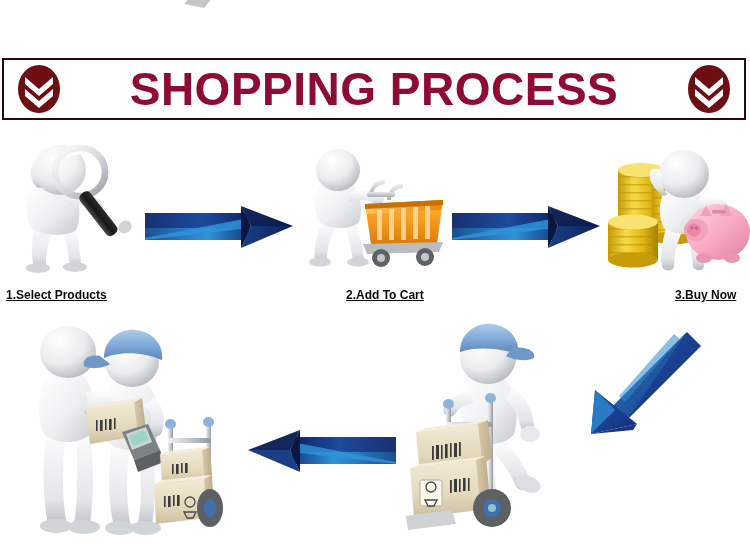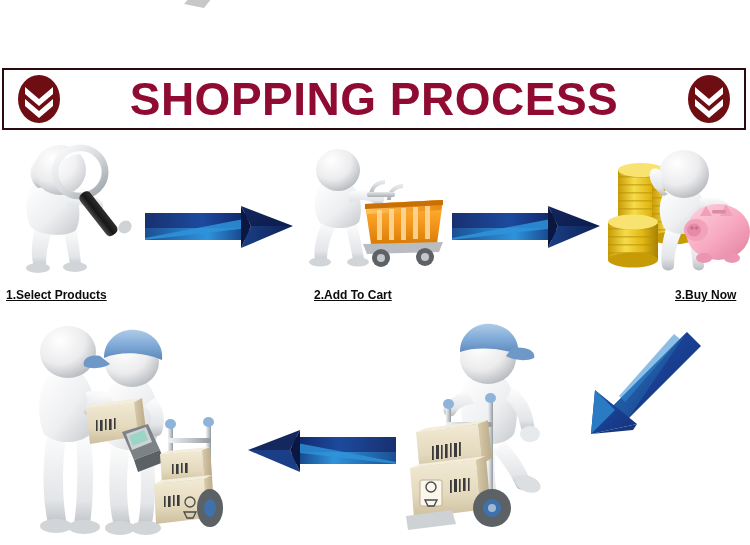--- a/index.html
+++ b/index.html
@@ -27,21 +27,21 @@
     top: -14px;
     width: 42px;
     height: 24px;
     opacity: .55;
   }
 
   
   .header-band {
     position: absolute;
     left: 2px;
-    top: 68px;
+    top: 58px;
     width: 744px;
     height: 62px;
     border: 2px solid #2b0a0f;
     background: #ffffff;
     box-sizing: border-box;
   }
   .header-title {
     position: absolute;
     left: 0;
     right: 0;
@@ -241,21 +241,21 @@
 
     <path d="M66 48 C66 38 74 34 80 34" stroke="url(#barG)" stroke-width="4" fill="none"></path>
     <path d="M84 52 C84 42 92 38 98 38" stroke="url(#barG)" stroke-width="4" fill="none"></path>
     <rect x="62" y="44" width="28" height="5" rx="2" fill="url(#barG)"></rect>
 
     <circle cx="76" cy="110" r="9" fill="#5e6266"></circle>
     <circle cx="76" cy="110" r="4" fill="#c3c7ca"></circle>
     <circle cx="120" cy="109" r="9" fill="#5e6266"></circle>
     <circle cx="120" cy="109" r="4" fill="#c3c7ca"></circle>
   </svg>
-  <div class="step-label" style="left:314px; top:285px;">2.Add To Cart</div>
+  <div class="step-label" style="left:346px; top:285px;">2.Add To Cart</div>
 
   <svg class="arrow" style="left:452px; top:204px; width:150px; height:48px;" viewBox="0 0 150 48">
     <path d="M0 9 L104 9 L104 24 L0 24 Z" fill="url(#arTop)"></path>
     <path d="M0 24 L104 24 L104 36 L0 36 Z" fill="url(#arBot)"></path>
     <path d="M0 34 L104 14 L104 24 L0 36 Z" fill="#2f93da" opacity=".85"></path>
     <path d="M96 2 L148 22 L106 22 Z" fill="url(#arHeadT)"></path>
     <path d="M96 44 L148 22 L106 22 Z" fill="url(#arHeadB)"></path>
     <path d="M96 2 L106 22 L96 44 Z" fill="#0a1740"></path>
   </svg>
 

